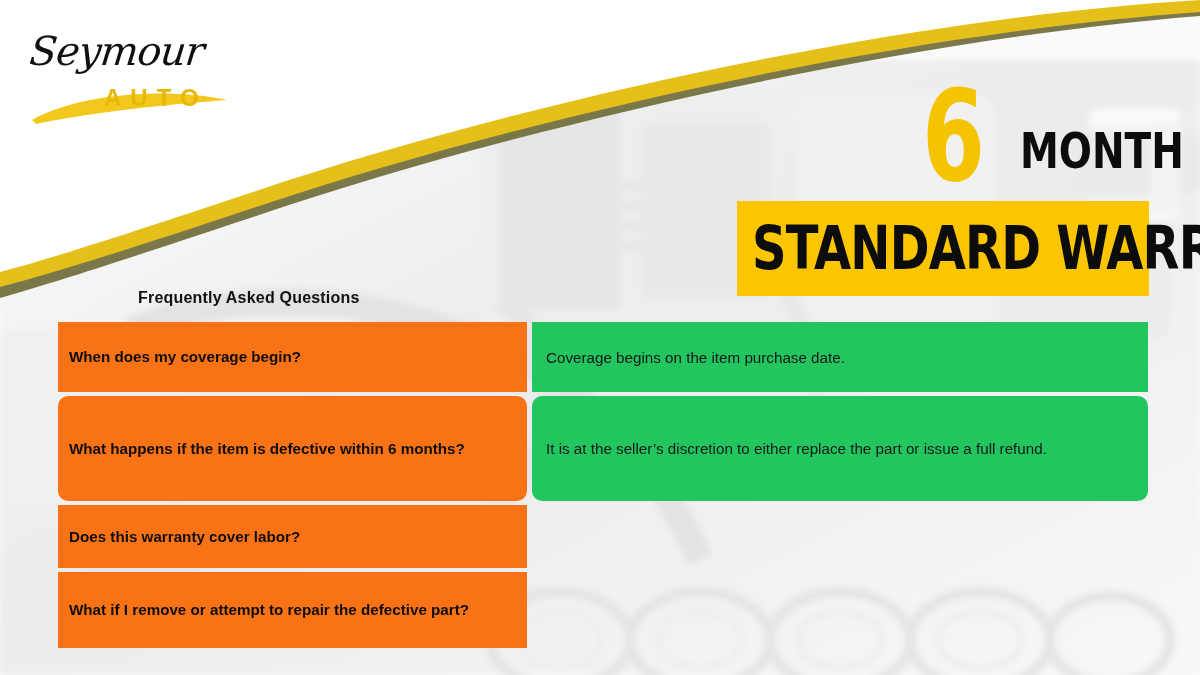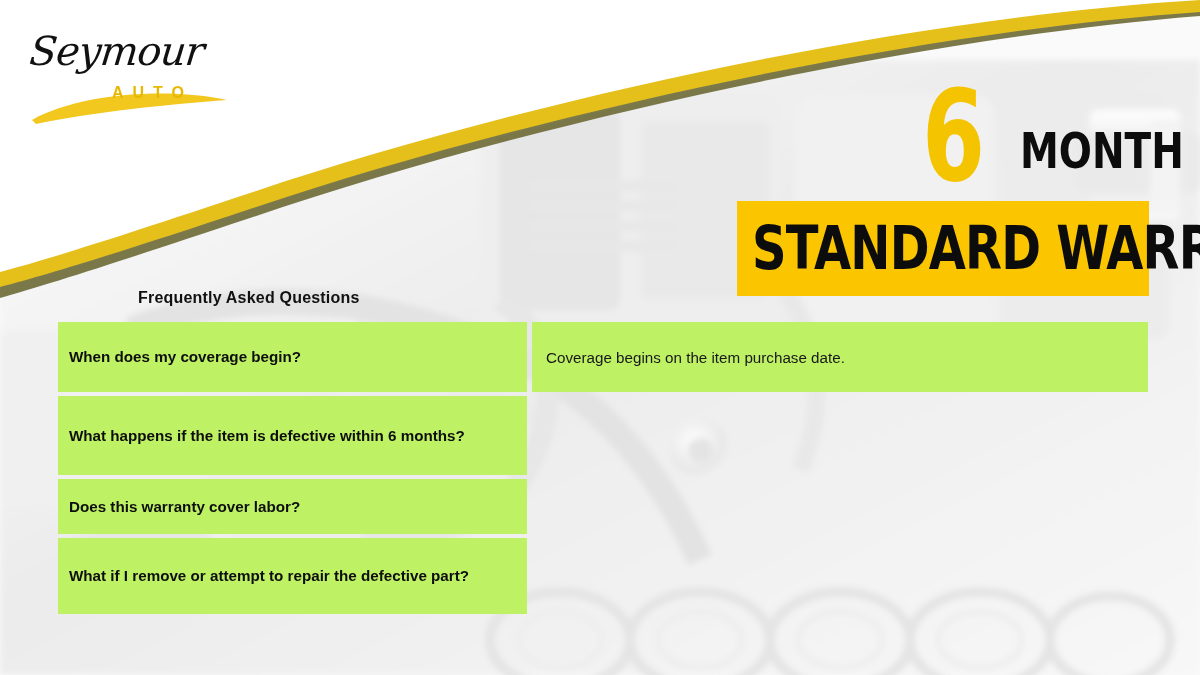--- a/index.html
+++ b/index.html
@@ -47,25 +47,24 @@
     letter-spacing: -1px;
     color: #111111;
     transform: skewX(-6deg);
     white-space: nowrap;
   }
   .logo-auto {
     position: absolute;
     left: 82px; top: 62px;
     font-family: "Liberation Sans", sans-serif;
     font-weight: bold;
-    font-size: 16px;
+    font-size: 24px;
     letter-spacing: 9px;
     color: #e8b800;
     white-space: nowrap;
-    margin-left: 8px;
   }
   .logo-swoosh {
     position: absolute;
     left: 0; top: 58px;
     width: 210px; height: 46px;
   }
 
   
   .six {
     position: absolute;
@@ -131,29 +130,29 @@
   .faq-row {
     display: flex;
     width: 100%;
     margin-bottom: 4px;
   }
   .faq-row:last-child { margin-bottom: 2px; }
 
   .q-cell {
     width: 469px;
     flex: 0 0 469px;
-    background: #bef264;
+    background: #f97316;
     box-sizing: border-box;
     padding: 0 10px 0 11px;
     display: flex;
     align-items: center;
   }
   .a-cell {
     flex: 1 1 auto;
-    background: #bef264;
+    background: #22c55e;
     box-sizing: border-box;
     padding: 0 12px 0 14px;
     margin-left: 5px;
     display: flex;
     align-items: center;
   }
   .q-text {
     font-family: "Liberation Sans", sans-serif;
     font-weight: bold;
     font-size: 15.2px;
@@ -162,22 +161,22 @@
   }
   .a-text {
     font-family: "Liberation Sans", sans-serif;
     font-weight: normal;
     font-size: 15.2px;
     line-height: 21px;
     color: #18181a;
     text-align: justify;
   }
   .h70 { height: 70px; }
-  .h83 { height: 79px; }
-  .h63 { height: 55px; }
+  .h83 { height: 105px; border-radius: 10px; }
+  .h63 { height: 63px; }
   .h76 { height: 76px; }
 </style>
 </head>
 <body>
 
 <div id="slide">
 
   <div class="bg-photo">
     <svg width="1200" height="675" viewBox="0 0 1200 675" aria-hidden="true">
       <defs>
@@ -296,20 +295,23 @@
       </div>
       <div class="a-cell h70">
         <span class="a-text">Coverage begins on the item purchase date.</span>
       </div>
     </div>
 
     <div class="faq-row">
       <div class="q-cell h83">
         <span class="q-text">What happens if the item is defective within 6 months?</span>
       </div>
+      <div class="a-cell h83">
+        <span class="a-text">It is at the seller’s discretion to either replace the part or issue a full refund.</span>
+      </div>
     </div>
 
     <div class="faq-row">
       <div class="q-cell h63">
         <span class="q-text">Does this warranty cover labor?</span>
       </div>
     </div>
 
     <div class="faq-row">
       <div class="q-cell h76">

